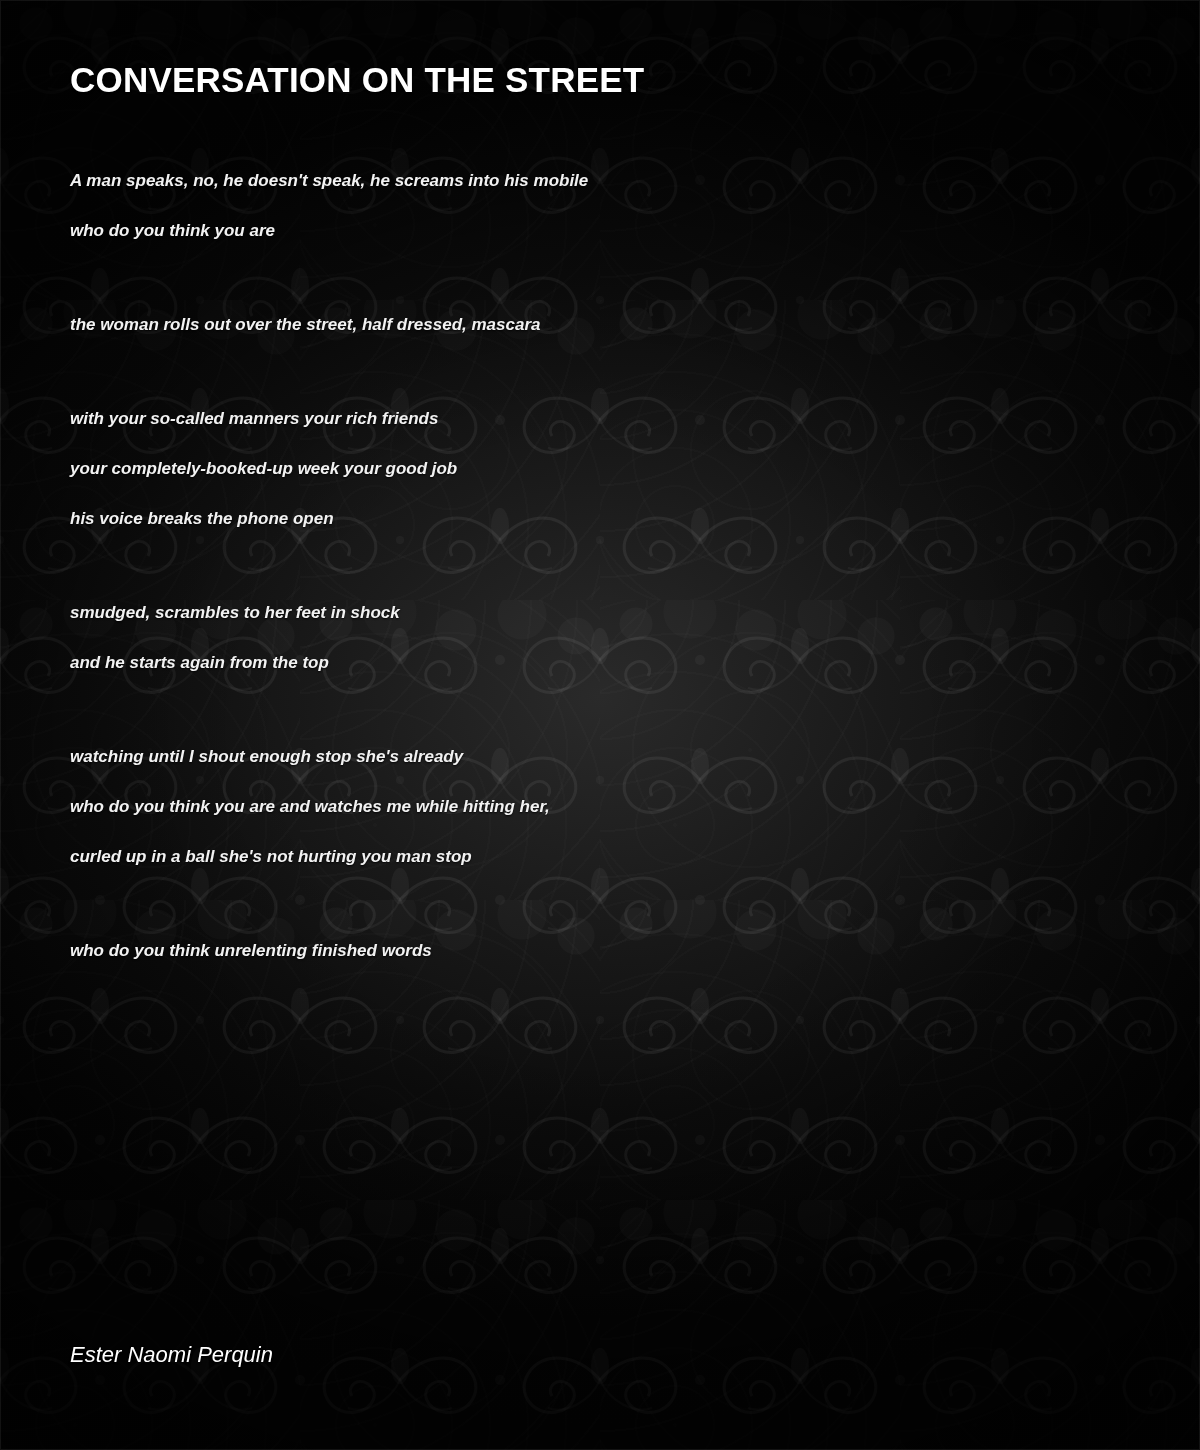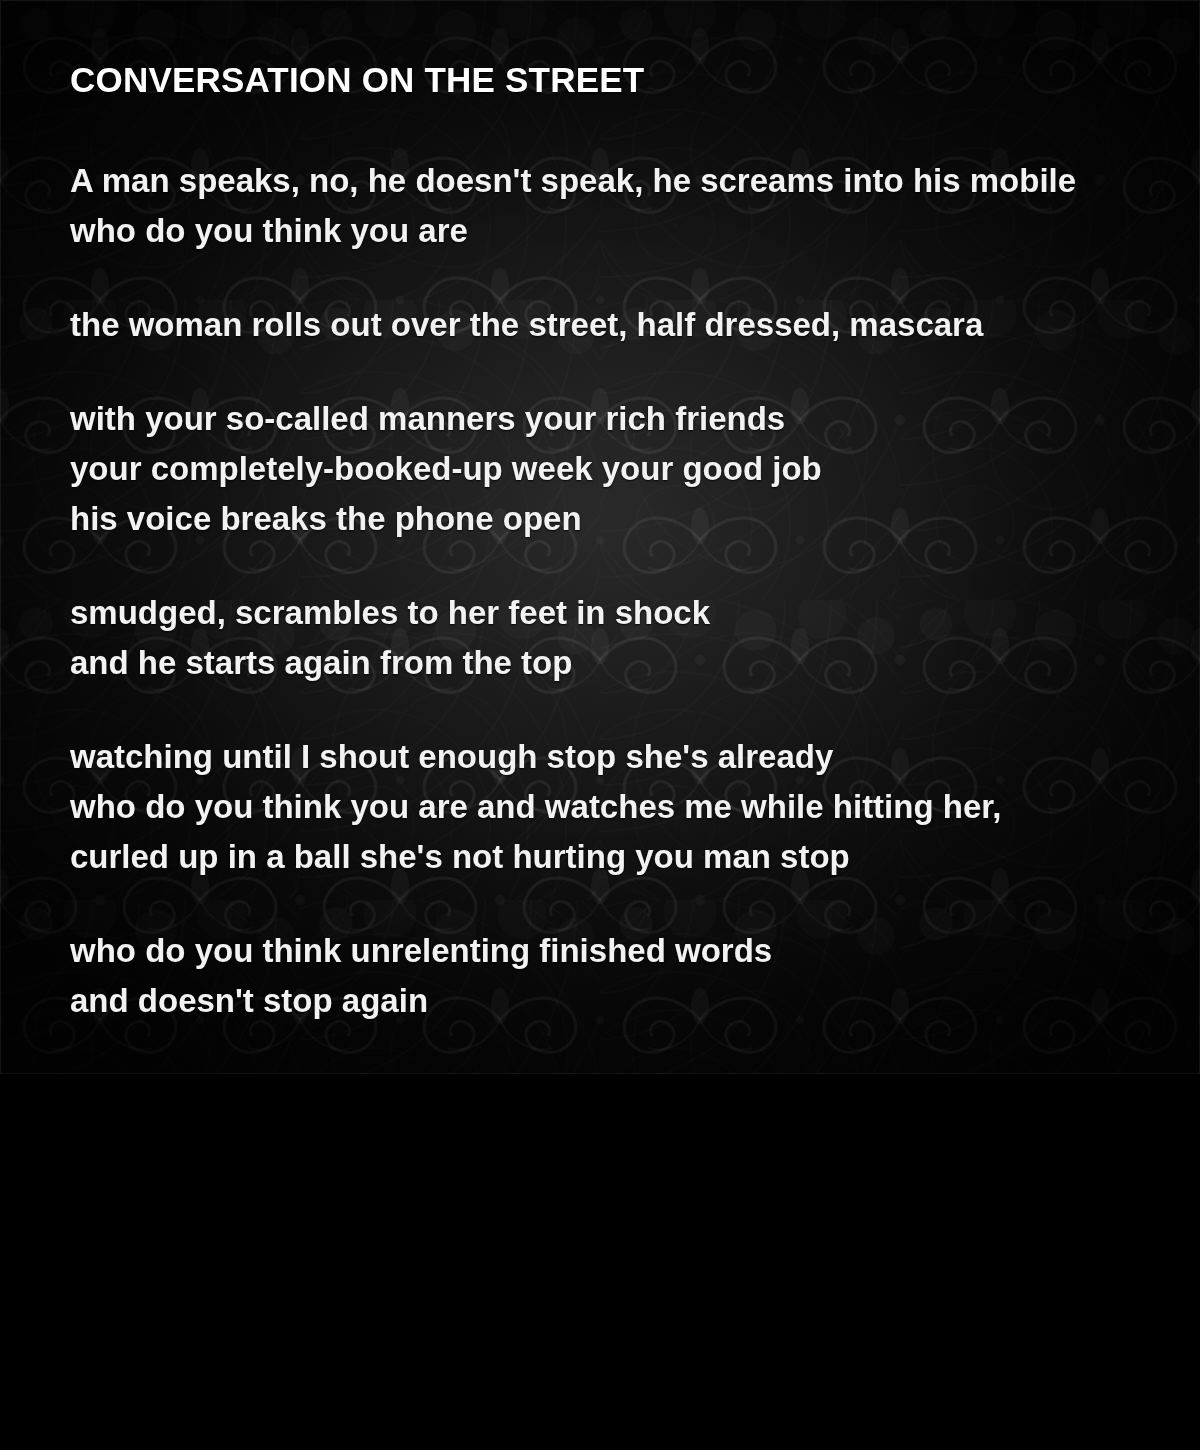--- a/index.html
+++ b/index.html
@@ -10,21 +10,21 @@
   body {
     width: 1200px;
     height: 1450px;
     overflow: hidden;
     font-family: "Liberation Sans", sans-serif;
   }
 
   #poem-card {
     position: relative;
     width: 1200px;
-    height: 1074px;
+    height: 1450px;
     background-color: #0a0a0a;
     overflow: hidden;
   }
 
   
   .bg-layer {
     position: absolute;
     inset: 0;
     pointer-events: none;
   }
@@ -81,25 +81,26 @@
     letter-spacing: 0.2px;
     margin: 8px 0 56px 0;
     text-shadow: 0 1px 2px rgba(0,0,0,0.9);
   }
 
   .stanza {
     margin-bottom: 44px;
   }
   .line {
     color: #f2f2f2;
-    font-size: 33px;
+    font-size: 17px;
     font-weight: bold;
     line-height: 50px;
     white-space: pre;
     text-shadow: 0 1px 2px rgba(0,0,0,0.85);
+    font-style: italic;
   }
 
   #poem-author {
     color: #ffffff;
     font-size: 22px;
     font-style: italic;
     font-weight: normal;
     margin-top: auto;
     margin-bottom: 42px;
     text-shadow: 0 1px 2px rgba(0,0,0,0.9);
@@ -171,19 +172,18 @@
     </div>
 
     <div class="stanza">
       <div class="line">watching until I shout enough stop she's already</div>
       <div class="line">who do you think you are and watches me while hitting her,</div>
       <div class="line">curled up in a ball she's not hurting you man stop</div>
     </div>
 
     <div class="stanza">
       <div class="line">who do you think unrelenting finished words</div>
-      <div class="line">and doesn't stop again</div>
     </div>
 
     <div id="poem-author">Ester Naomi Perquin</div>
 
   </div>
 </div>
 
 </body></html>

